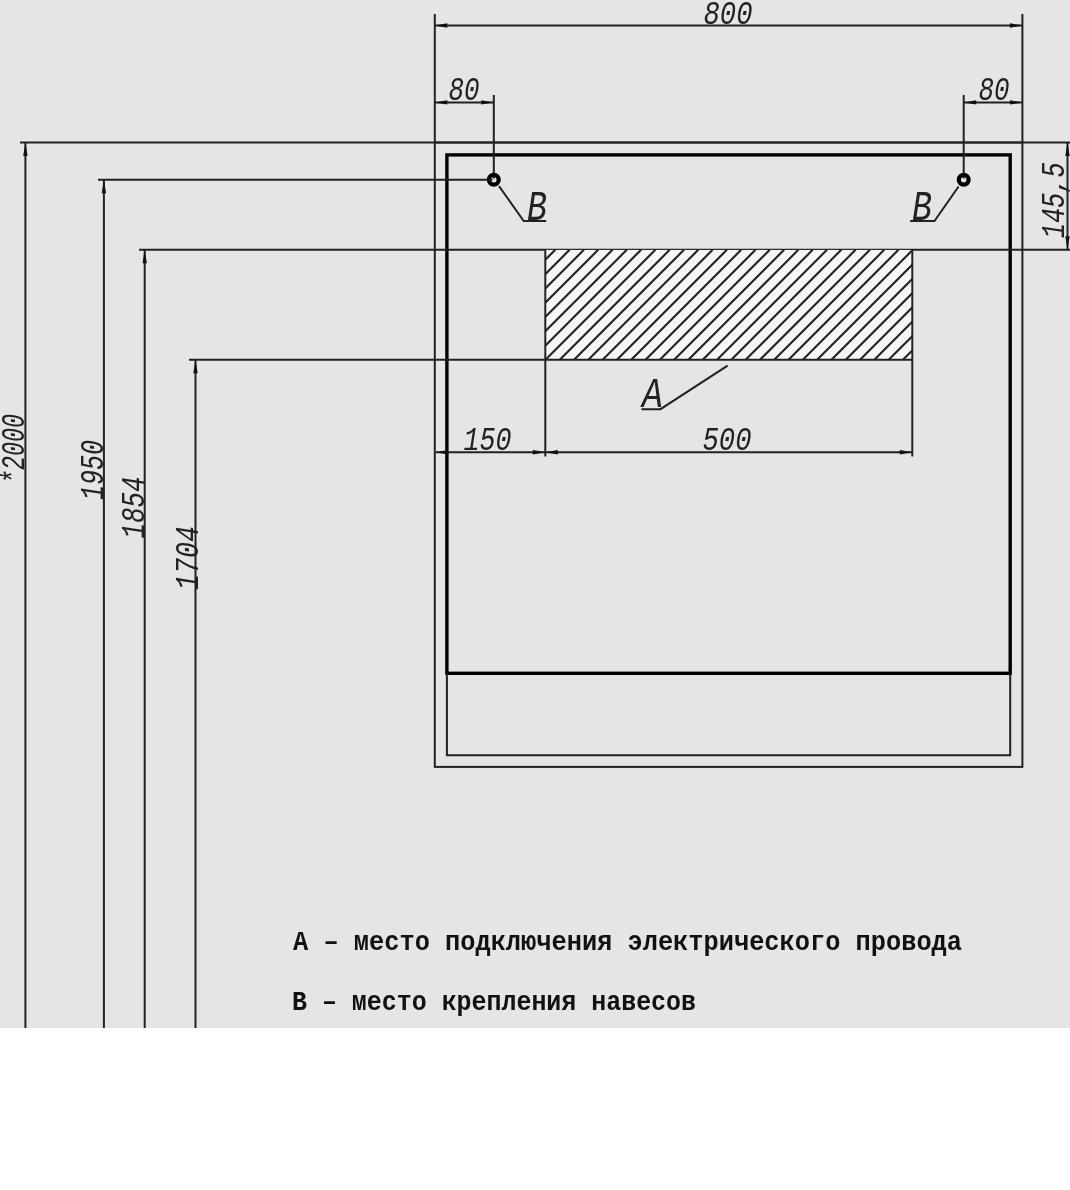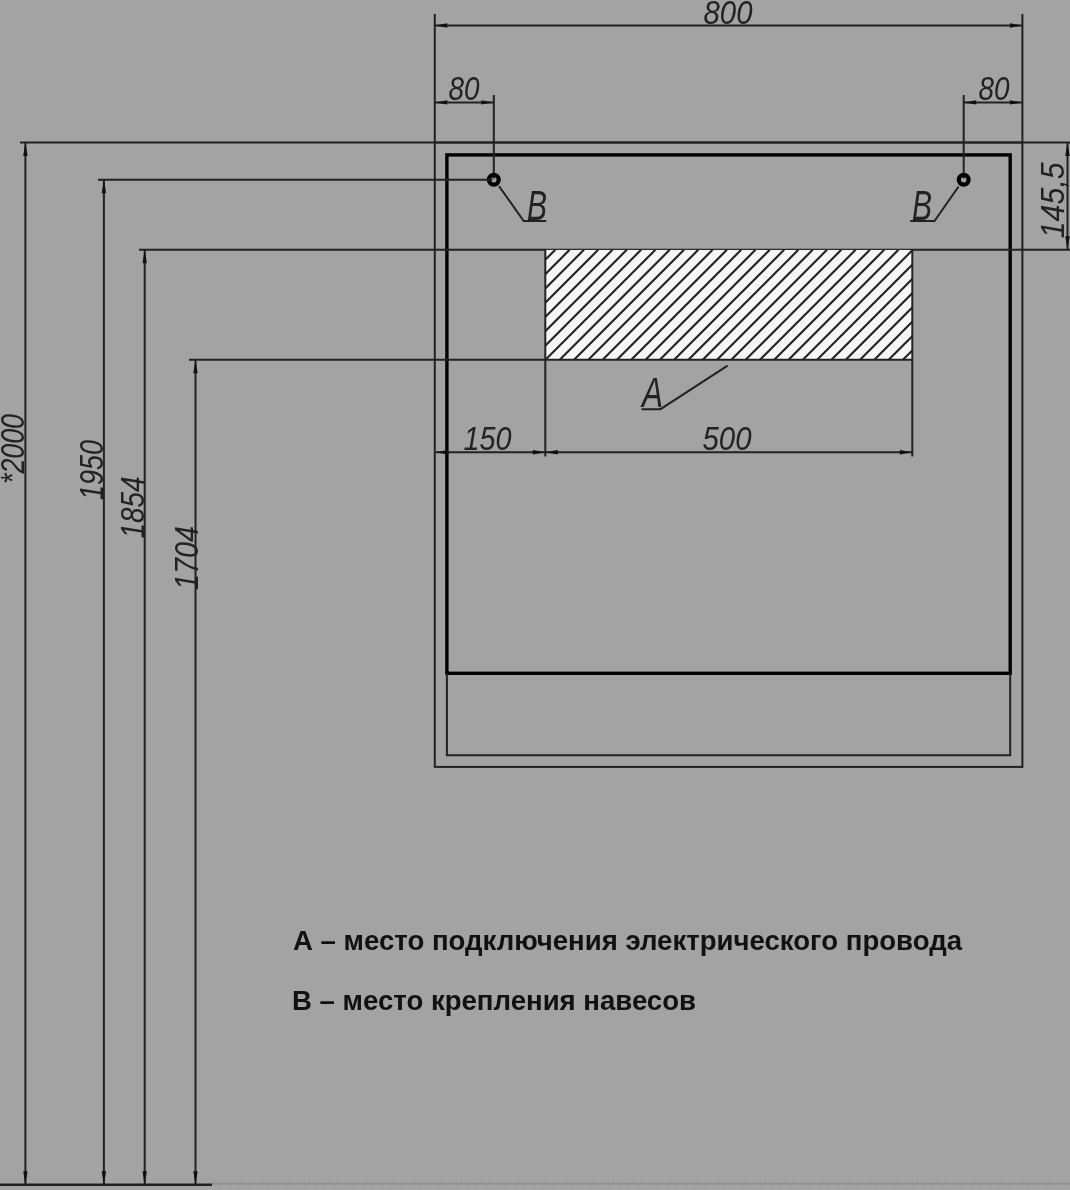--- a/index.html
+++ b/index.html
@@ -1,17 +1,17 @@
 <!DOCTYPE html>
 <html><head>
 <meta charset="utf-8">
 <style>
 html,body{margin:0;padding:0;background:#ffffff;}
-#page{position:relative;width:1070px;height:1190px;background:#a3a3a3;overflow:hidden;
-  font-family:Liberation Sans, sans-serif;}
+#page{position:relative;width:1070px;height:1028px;background:#e5e5e5;overflow:hidden;
+  font-family:Liberation Mono, monospace;}
 svg{display:block;}
 </style>
 </head>
 <body>
 
 <div id="page">
 <svg width="1070" height="1190" viewBox="0 0 1070 1190">
 <defs>
 
 <pattern id="grnd" width="9.5" height="9" patternUnits="userSpaceOnUse">

